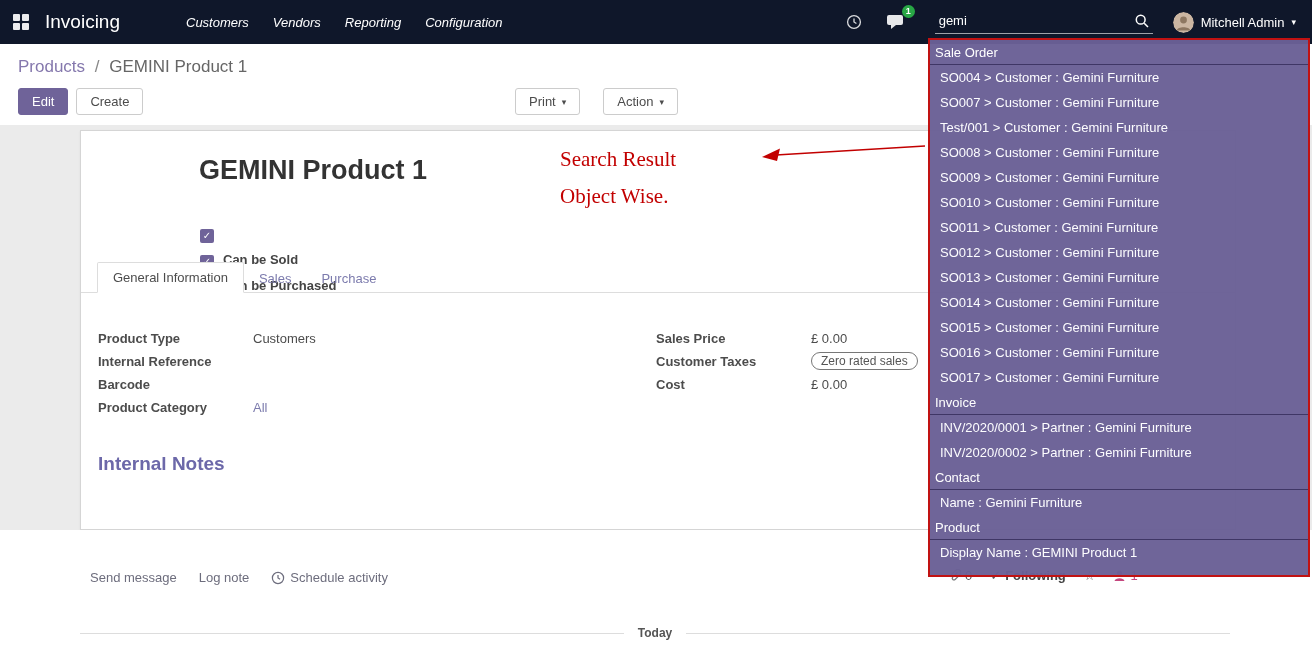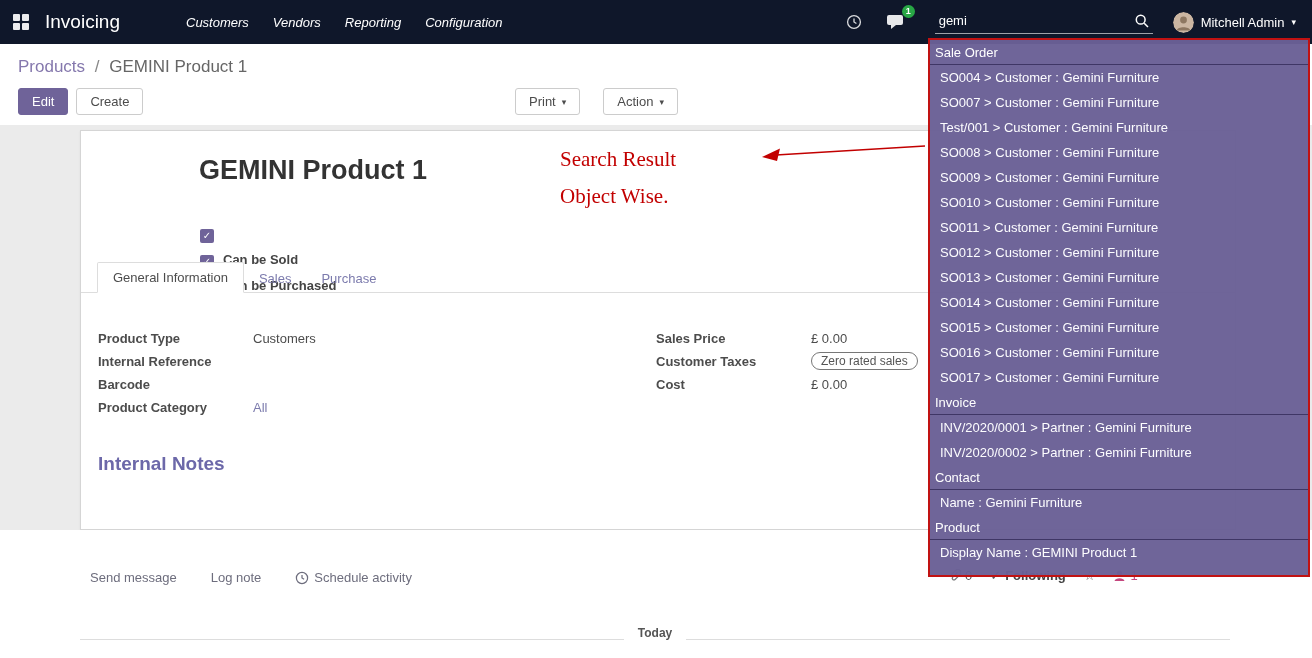--- a/index.html
+++ b/index.html
@@ -67,30 +67,30 @@
   .field-label { width:155px; font-weight:bold; color:#4c4c4c; flex:0 0 auto; }
   .field-value { color:#4c4c4c; min-height:14px; min-width:60px; }
   .field-value.link { color:#7c7bad; cursor:pointer; }
   .pill { display:inline-block; border:1px solid #777; border-radius:10px; padding:0 9px;
     font-size:12px; color:#555; line-height:16px; }
   .notes-heading { position:absolute; left:17px; top:322px; font-size:19px;
     font-weight:bold; color:#6c68a9; }
 
   
   .chatter { position:absolute; top:530px; left:0; width:100%; height:128px; background:#fff; }
-  .chatter-links { position:absolute; left:90px; top:40px; display:flex; gap:34px;
+  .chatter-links { position:absolute; left:90px; top:40px; display:flex; gap:22px;
     font-size:13px; color:#6d6d7d; }
   .chatter-link { cursor:pointer; display:flex; align-items:center; gap:5px; }
   .follow-bar { position:absolute; left:948px; top:38px; display:flex; align-items:center;
     gap:18px; color:#555; z-index:1; font-size:13px; }
   .follow-item { display:flex; align-items:center; gap:4px; cursor:pointer; }
   .follow-strong { font-weight:bold; color:#444; }
   .follower-count { color:#c5477e; }
   .today-divider { position:absolute; left:80px; right:82px; top:96px; display:flex;
-    align-items:flex-end; gap:14px; color:#555; font-weight:bold; font-size:12px; }
+    align-items:center; gap:14px; color:#555; font-weight:bold; font-size:12px; }
   .today-divider::before, .today-divider::after { content:""; flex:1; border-top:1px solid #ddd; }
 
   
   .annotation { position:absolute; left:560px; top:147px; z-index:6;
     font-family:"Liberation Serif", serif; font-size:21px; color:#c20000; }
   .annotation .line { margin-bottom:12px; }
   .annotation-arrow { position:absolute; left:758px; top:139px; z-index:6; }
 
   
   .search-dropdown { position:absolute; left:928px; top:38px; width:382px; height:539px;

